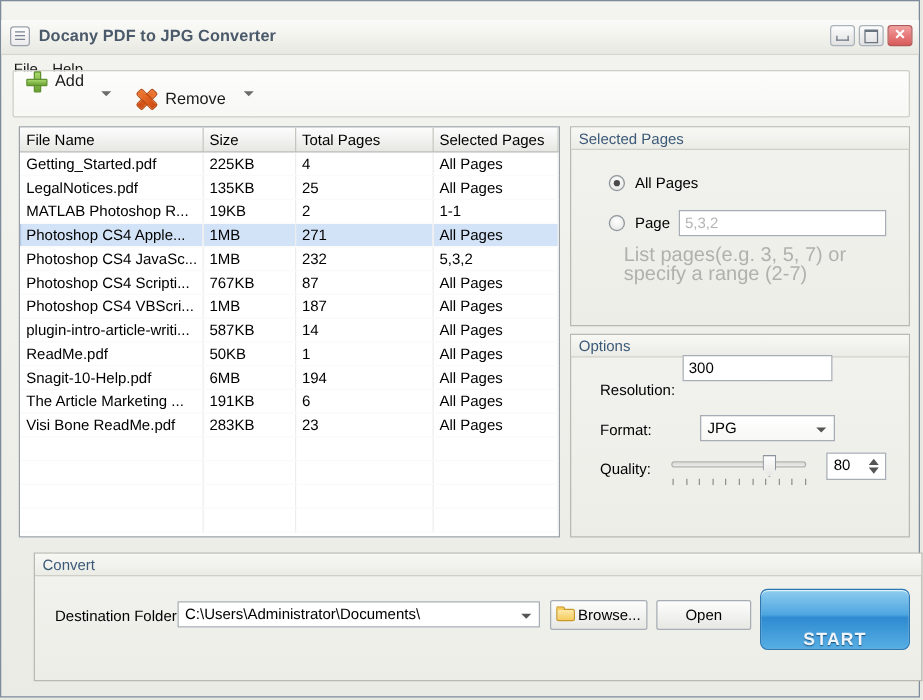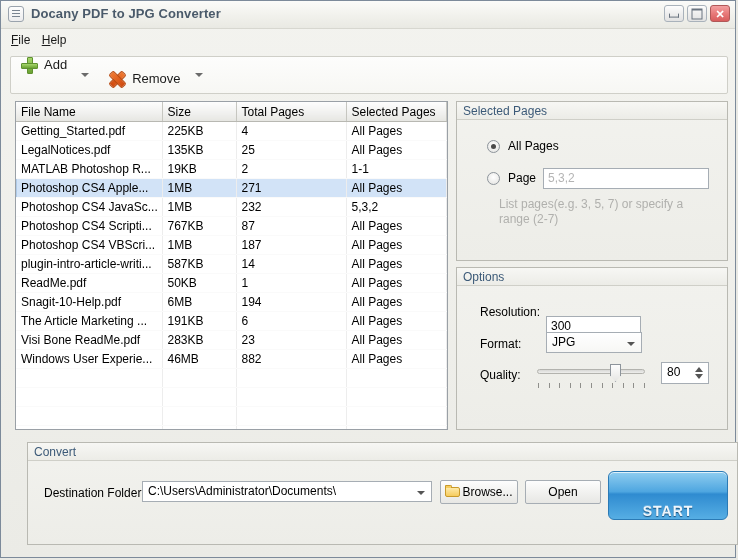--- a/index.html
+++ b/index.html
@@ -17,20 +17,21 @@
     border: 1px solid #7c8a9a;
     background: linear-gradient(180deg, #f3f3ef 0%, #ebebe6 100%);
     box-sizing: border-box;
   }
   
   .titlebar {
     position: relative;
     height: 27px;
     background: linear-gradient(180deg, #fbfbf9 0%, #f1f1ec 55%, #e9e9e3 100%);
     border-bottom: 1px solid #d7d7d0;
+    margin-top: 15px;
   }
   .title-icon {
     position: absolute; left: 7px; top: 5px;
     width: 16px; height: 16px;
     border: 1px solid #9aa3ad;
     border-radius: 3px;
     background: linear-gradient(180deg,#fdfdfd,#ececed);
     box-sizing: border-box;
   }
   .title-icon i {
@@ -193,21 +194,21 @@
     color: #000;
   }
   .combo .carr {
     position: absolute; right: 6px; top: 9px;
     width: 0; height: 0;
     border-left: 4px solid transparent;
     border-right: 4px solid transparent;
     border-top: 4px solid #555;
   }
   .hint {
-    color: #b0b0ad; font-size: 12px; line-height: 15px;
+    color: #b0b0ad; font-size: 16px; line-height: 15px;
   }
   .fieldlabel { font-size: 12px; color: #000; }
   
   .slider { position: relative; width: 108px; height: 22px; }
   .sl-track {
     position: absolute; left: 0; top: 7px; width: 108px; height: 5px;
     background: linear-gradient(180deg,#d8d8d6,#eeeeec);
     border: 1px solid #b3b3ae; border-radius: 3px; box-sizing: border-box;
   }
   .sl-thumb {
@@ -406,26 +407,20 @@
             <td>6</td>
             <td>All Pages</td>
           </tr>
           <tr>
             <td>Visi Bone ReadMe.pdf</td>
             <td>283KB</td>
             <td>23</td>
             <td>All Pages</td>
           </tr>
           <tr>
-            <td>Windows User Experie...</td>
-            <td>46MB</td>
-            <td>882</td>
-            <td>All Pages</td>
-          </tr>
-          <tr>
             <td>&nbsp;</td>
             <td>&nbsp;</td>
             <td>&nbsp;</td>
             <td>&nbsp;</td>
           </tr>
           <tr>
             <td>&nbsp;</td>
             <td>&nbsp;</td>
             <td>&nbsp;</td>
             <td>&nbsp;</td>
@@ -460,24 +455,24 @@
     </div>
     <div class="textbox ph" style="position:absolute; left:86px; top:66px; width:166px;">5,3,2</div>
 
     <div class="hint" style="position:absolute; left:42px; top:95px; width:215px;">List pages(e.g. 3, 5, 7)  or specify a  range (2-7)</div>
   </div>
 
   <div class="group" id="grp-options">
     <div class="gtitle">Options</div>
 
     <span class="fieldlabel" style="position:absolute; left:23px; top:37px;">Resolution:</span>
-    <div class="textbox" style="position:absolute; left:89px; top:48px; width:95px;">300</div>
+    <div class="textbox" style="position:absolute; left:89px; top:16px; width:120px;">300</div>
 
     <span class="fieldlabel" style="position:absolute; left:23px; top:69px;">Format:</span>
-    <div class="combo" style="position:absolute; left:89px; top:64px; width:96px;">
+    <div class="combo" style="position:absolute; left:103px; top:64px; width:108px;">
       <span>JPG</span>
       <span class="carr"></span>
     </div>
 
     <span class="fieldlabel" style="position:absolute; left:23px; top:100px;">Quality:</span>
     <div class="slider" style="position:absolute; left:80px; top:94px;">
       <div class="sl-track"></div>
       <div class="sl-thumb"></div>
       <div class="sl-ticks" id="slider-ticks">
           <i style="left: 0px;"></i>

